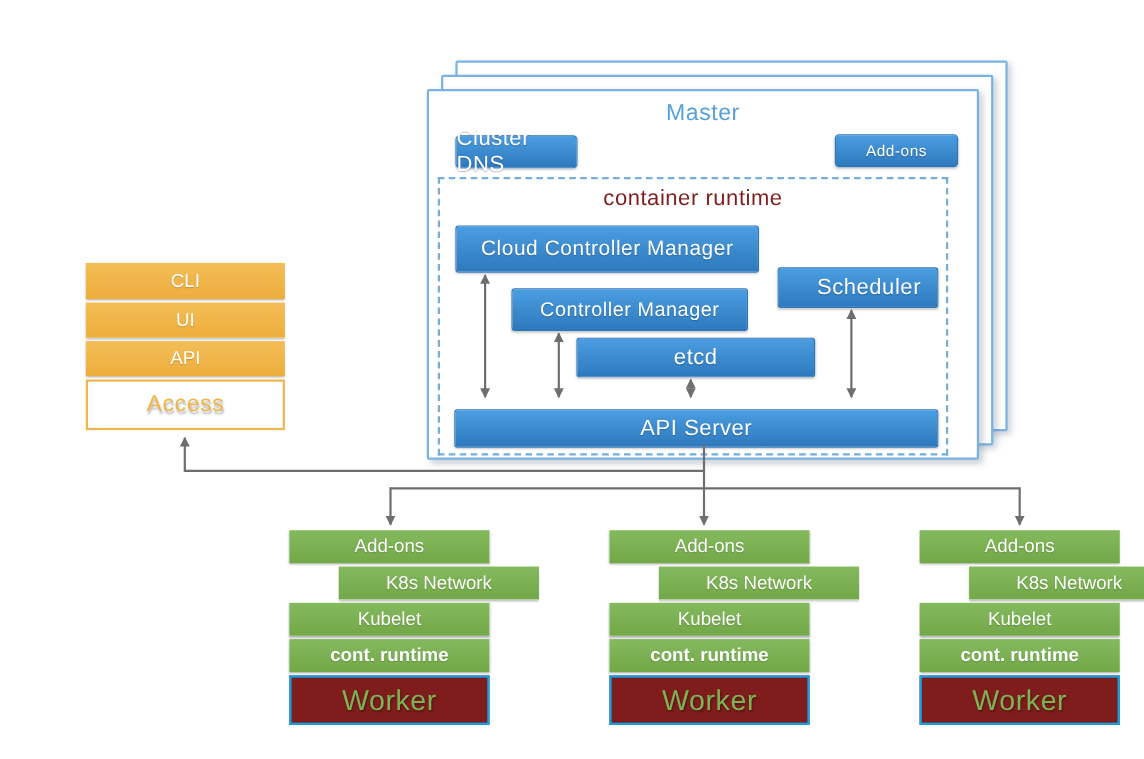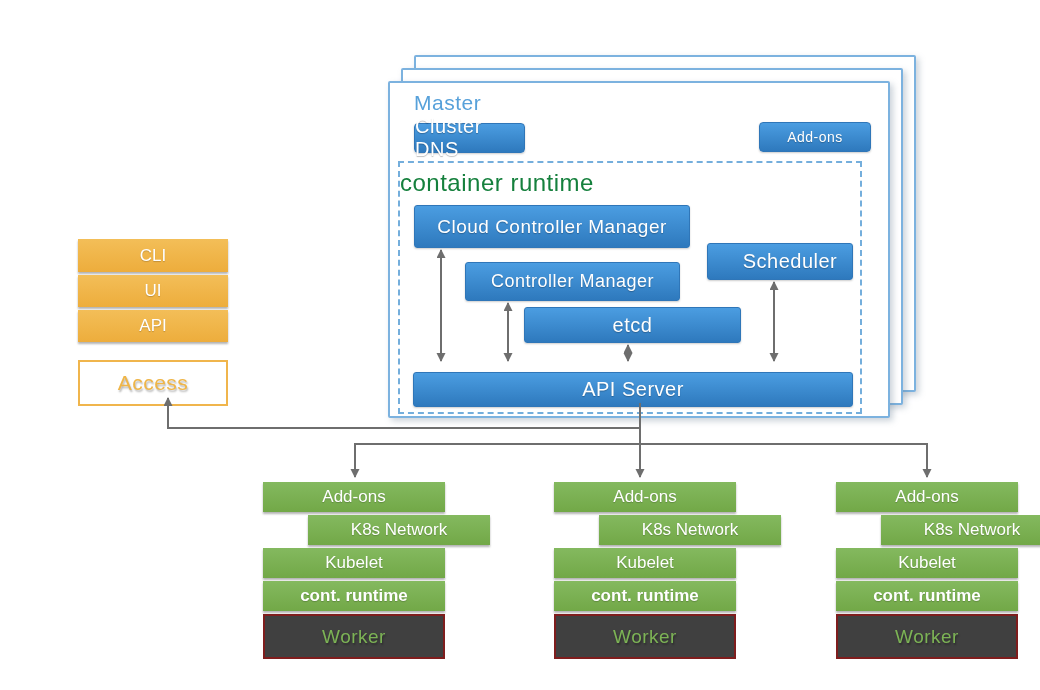--- a/index.html
+++ b/index.html
@@ -11,69 +11,69 @@
   .page{
     position:absolute;width:502px;height:337px;background:#ffffff;
     border:2px solid #7CB2DF;border-radius:2px;
     box-shadow:3px 3px 6px rgba(110,130,150,.35);
     box-sizing:border-box;
   }
   .page.back{left:414px;top:55px;}
   .page.mid{left:401px;top:68px;}
   .page.front{left:388px;top:81px;}
   .master-title{
-    position:absolute;left:0;top:8px;width:100%;text-align:left;
-    color:#57A1DA;font-size:21px;letter-spacing:.5px;padding-left:24px;
+    position:absolute;left:0;top:8px;width:100%;text-align:center;
+    color:#57A1DA;font-size:21px;letter-spacing:.5px;
   }
   .bluebox{
     position:absolute;display:flex;align-items:center;justify-content:center;
     background:linear-gradient(180deg,#4B9DE1 0%,#2E79BD 100%);
     border:1px solid #2F76B8;border-radius:3px;color:#ffffff;
     text-shadow:0 1px 1px rgba(0,0,0,.25);letter-spacing:.5px;
     box-sizing:border-box;box-shadow:0 1px 2px rgba(0,0,0,.2);
   }
   .btn-cluster-dns{left:24px;top:40px;width:111px;height:30px;font-size:20px;border-radius:4px;}
   .btn-addons{left:369px;top:39px;width:112px;height:30px;font-size:14px;border-radius:4px;}
   .runtime{
     position:absolute;left:8px;top:78px;width:464px;height:253px;
     border:2px dashed #74AEDC;box-sizing:border-box;
   }
   .runtime-title{
-    position:absolute;left:0;top:6px;width:100%;
-    color:#15803d;font-size:24px;letter-spacing:.5px;
+    position:absolute;left:0;top:6px;width:100%;text-align:center;
+    color:#7f1d1d;font-size:20px;letter-spacing:.5px;
   }
   .box-ccm{left:14px;top:42px;width:276px;height:43px;font-size:19px;}
   .box-cm{left:65px;top:99px;width:215px;height:39px;font-size:18px;}
   .box-sched{left:307px;top:80px;width:146px;height:37px;font-size:20px;padding-left:20px;}
   .box-etcd{left:124px;top:144px;width:217px;height:36px;font-size:20px;}
   .box-api{left:13px;top:209px;width:440px;height:35px;font-size:20px;}
   
-  .access-stack{position:absolute;left:78px;top:239px;width:150px;height:152px;}
+  .access-stack{position:absolute;left:78px;top:239px;width:181px;height:152px;}
   .row{
     position:absolute;left:0;width:100%;display:flex;align-items:center;justify-content:center;
     box-sizing:border-box;color:#fff;
     box-shadow:0 2px 2px rgba(0,0,0,.3);
     text-shadow:0 1px 1px rgba(0,0,0,.2);
   }
   .row.orange{background:linear-gradient(180deg,#F3BE58,#EDAD3C);font-size:17px;}
   .acc-0{top:0;height:33px;} .acc-1{top:36px;height:32px;} .acc-2{top:71px;height:32px;}
   .row.access-label{
     top:106px;height:46px;background:#fff;border:2px solid #F0B54C;
     color:#EFB547;font-size:21px;letter-spacing:.5px;
-    text-shadow:1px 2px 2px rgba(0,0,0,.3);box-shadow:none;margin-top:15px;
+    text-shadow:1px 2px 2px rgba(0,0,0,.3);box-shadow:none;
   }
   
   .worker-stack{position:absolute;top:482px;width:182px;height:177px;}
   .ws-1{left:263px;} .ws-2{left:554px;} .ws-3{left:836px;}
   .row.green{background:linear-gradient(180deg,#84B95F,#72A847);font-size:17px;}
   .wr-0{top:0;height:30px;} .wr-1{top:33px;height:30px;margin-left:45px;}
   .wr-2{top:66px;height:30px;} .wr-3{top:99px;height:30px;font-weight:bold;}
   .row.worker-label{
-    top:132px;height:45px;background:#404040;border:2px solid #7f1d1d;
-    color:#7CB355;font-size:19px;letter-spacing:.5px;
+    top:132px;height:45px;background:#7f1d1d;border:2px solid #0ea5e9;
+    color:#7CB355;font-size:26px;letter-spacing:.5px;
     text-shadow:1px 2px 2px rgba(0,0,0,.3);box-shadow:none;
   }
   
   .wires{position:absolute;left:0;top:0;width:1040px;height:690px;pointer-events:none;}
   .wires line{stroke:#6E6E6E;stroke-width:2;}
 </style>
 </head>
 <body>
 
 <div class="canvas">

